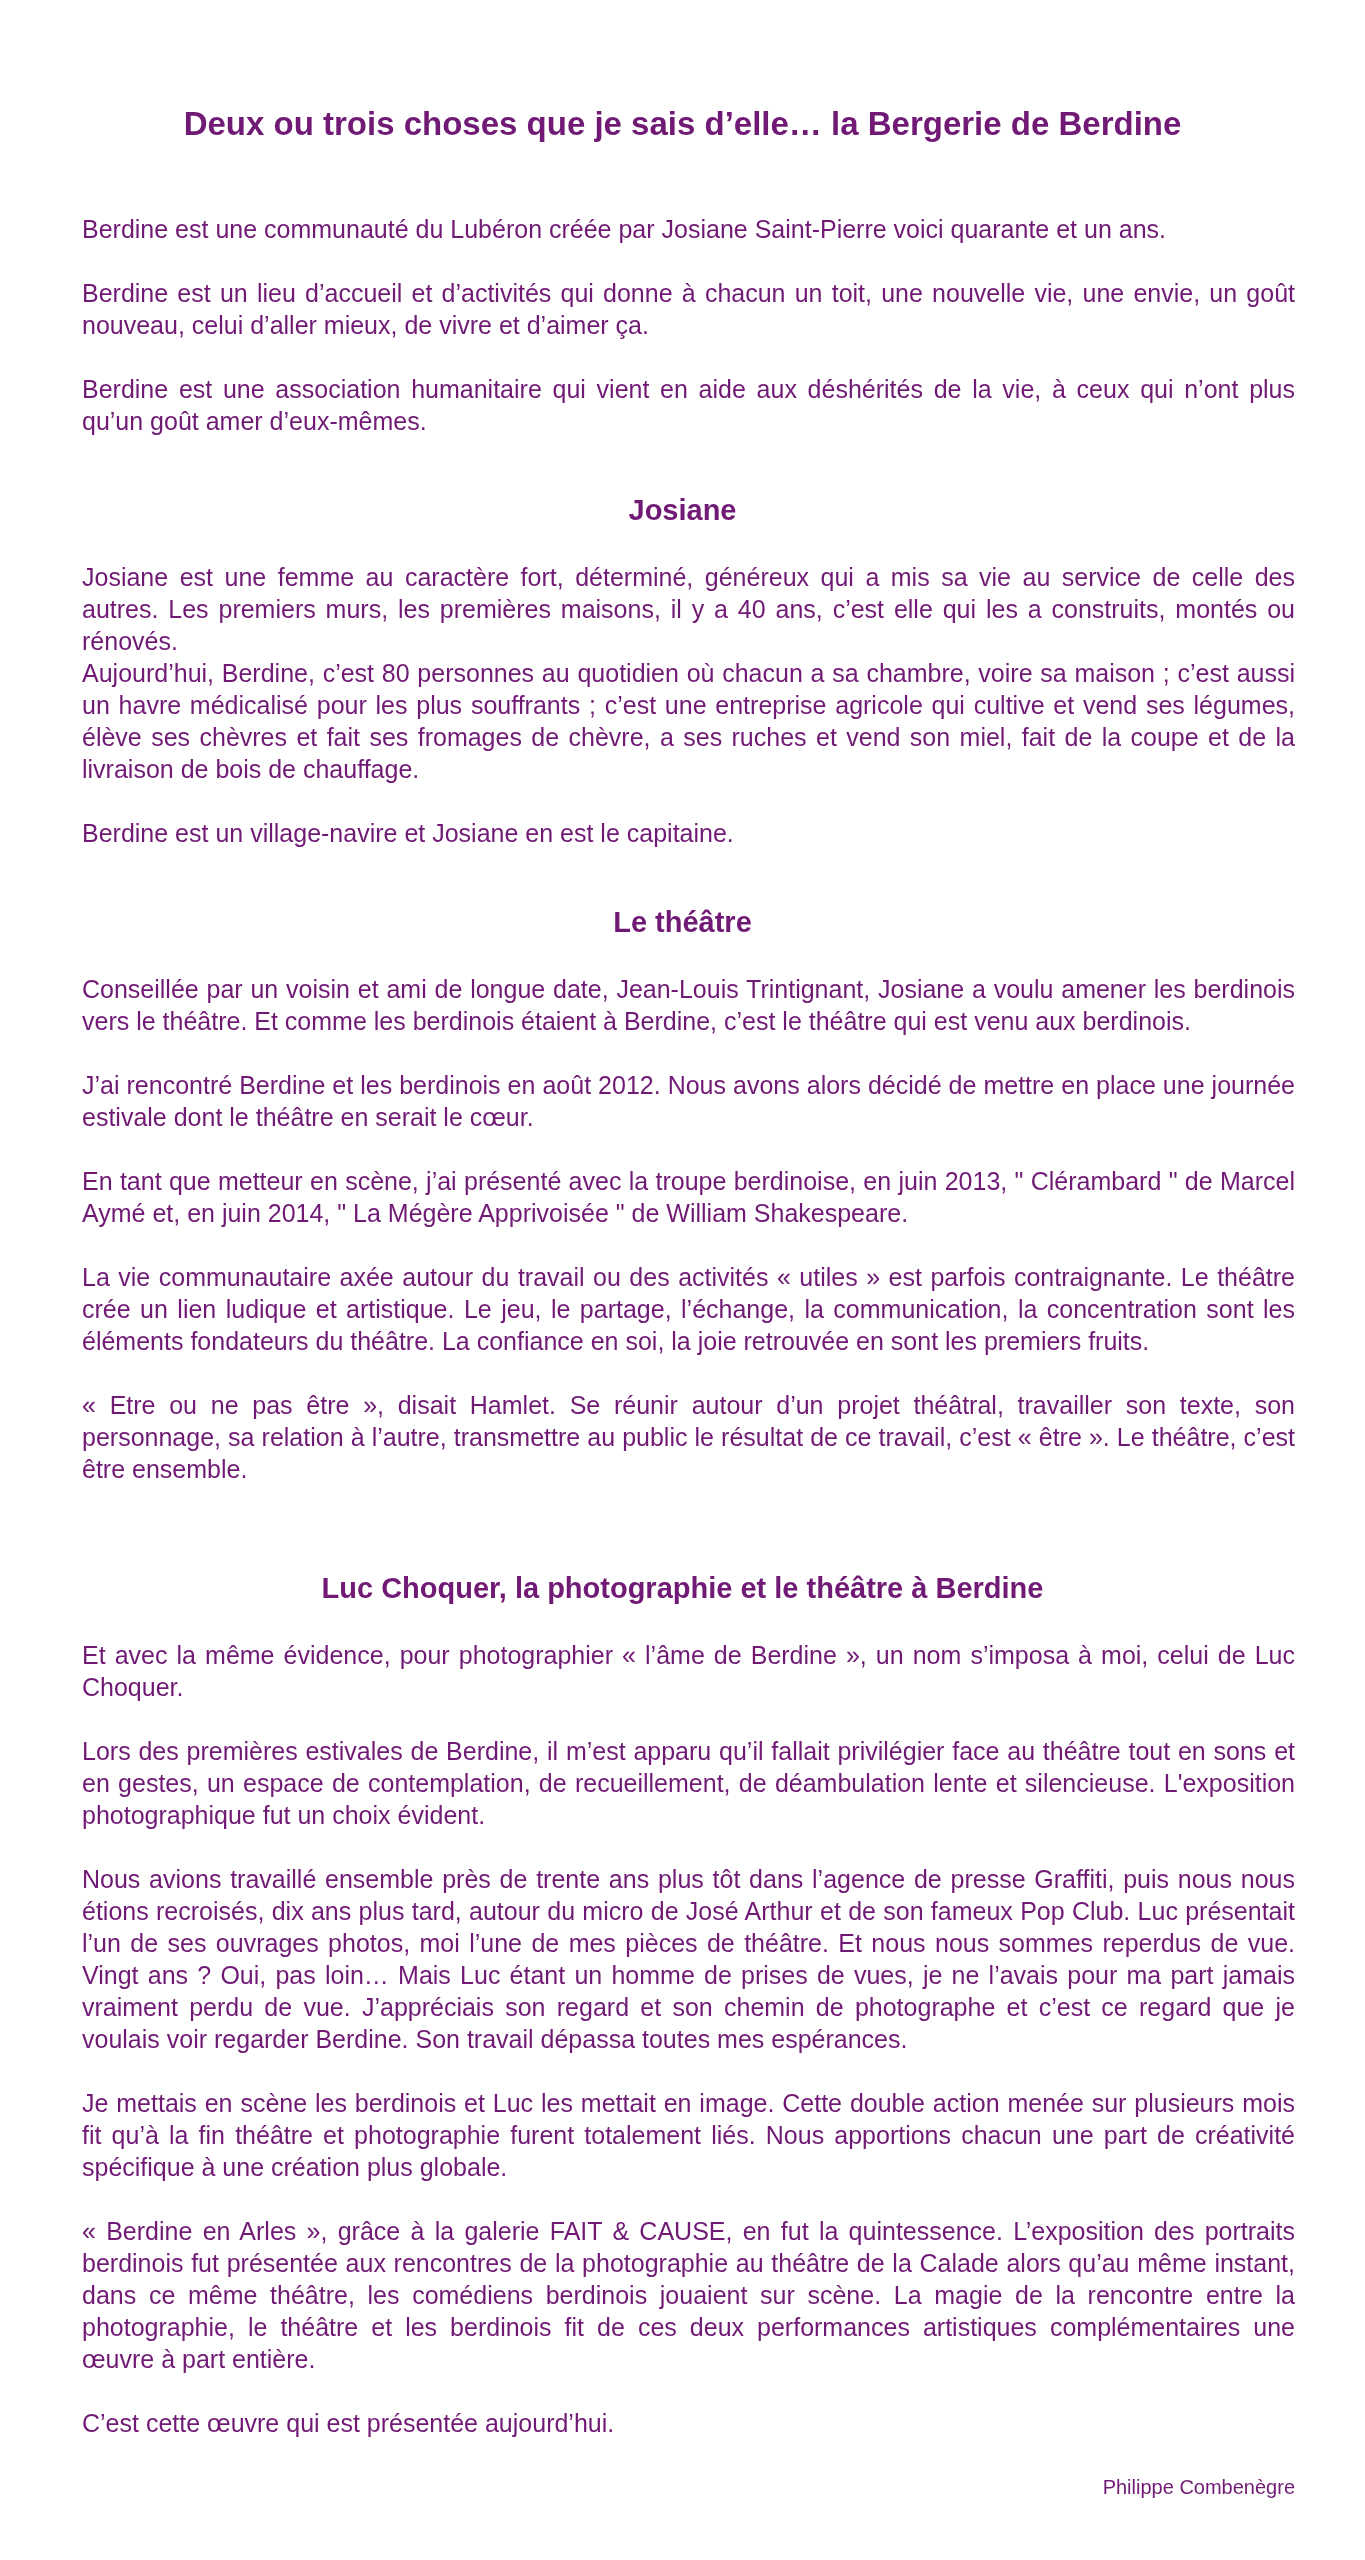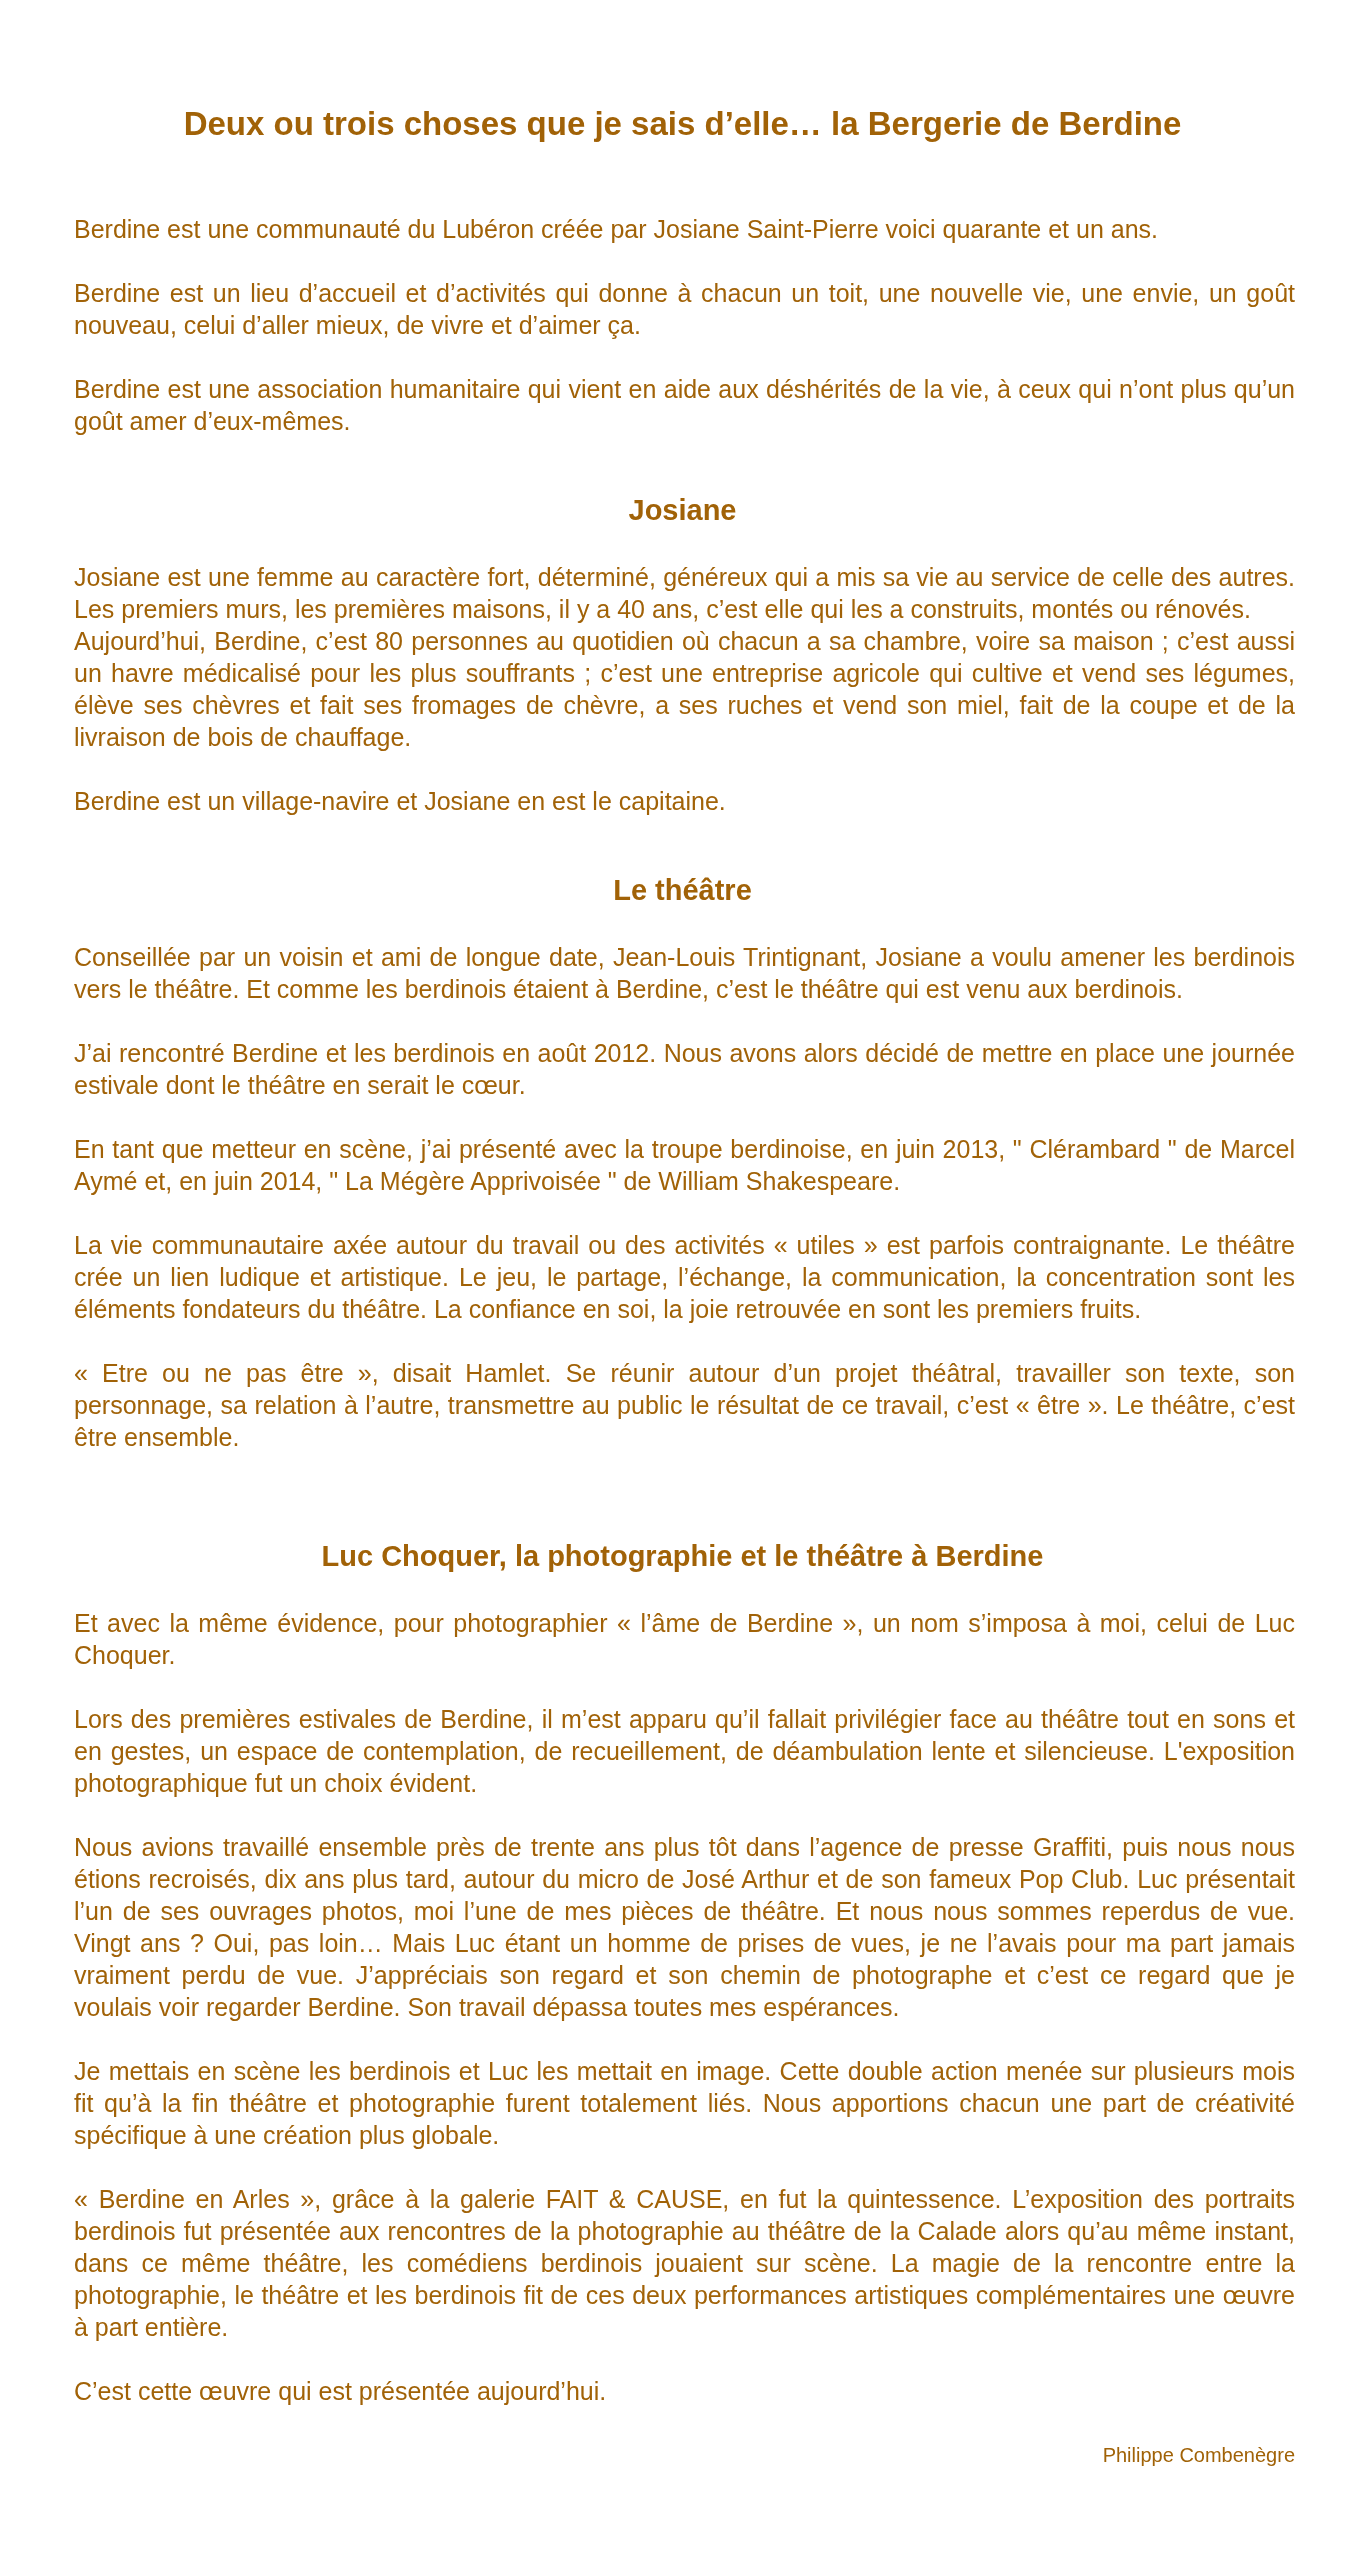--- a/index.html
+++ b/index.html
@@ -10,21 +10,21 @@
   }
   .page {
     position: relative;
     width: 1365px;
     height: 2560px;
     box-sizing: border-box;
     margin: 0 auto;
     padding: 0 70px;
     overflow: hidden;
     background: #ffffff;
-    color: #a16207;
+    color: #701a75;
     font-family: "Liberation Sans", "DejaVu Sans", sans-serif;
   }
   .title {
     font-size: 33px;
     line-height: 42px;
     font-weight: bold;
     text-align: center;
     margin: 103px 0 68px 0;
   }
   .heading {
@@ -34,21 +34,21 @@
     text-align: center;
     margin: 54px 0 32px 0;
   }
   .heading.spaced {
     margin-top: 84px;
   }
   .para {
     font-size: 25px;
     line-height: 32px;
     text-align: justify;
-    margin: 0 0 32px 4px;
+    margin: 0 0 32px 12px;
   }
   .signature {
     font-size: 20px;
     line-height: 32px;
     text-align: right;
     margin: 0;
   }
 </style>
 </head>
 <body>

